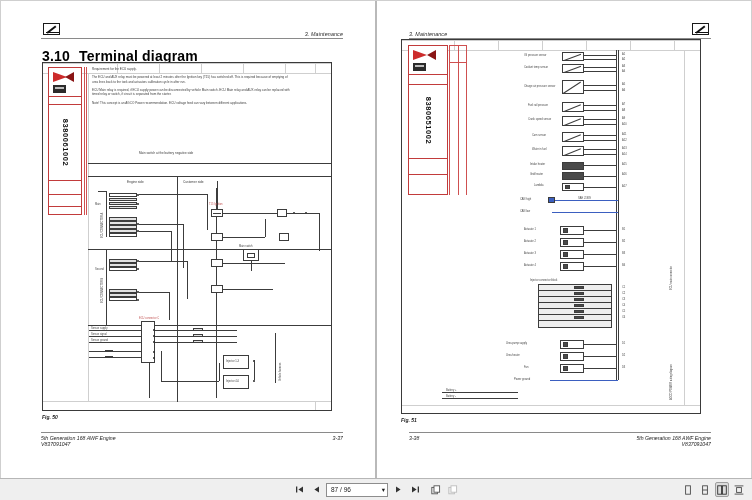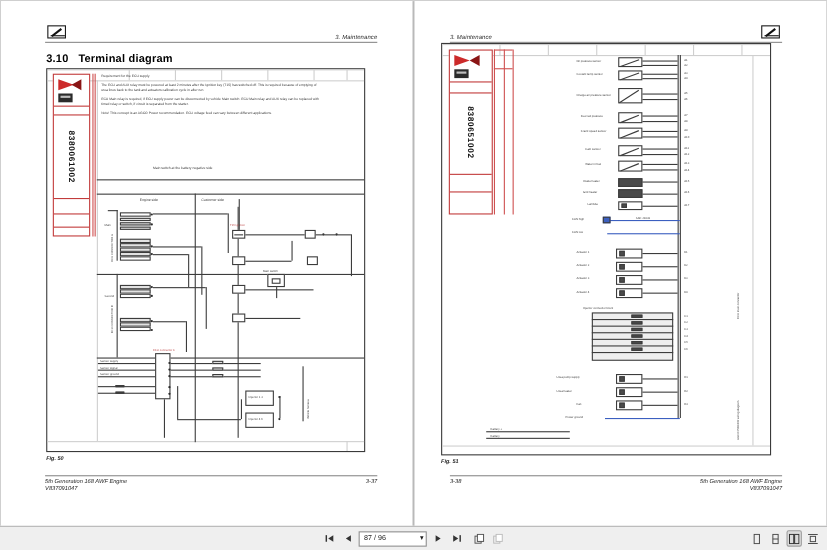--- a/index.html
+++ b/index.html
@@ -50,21 +50,21 @@
     transform: rotate(-38deg); transform-origin: left center;
   }
   .logo-mark::before {
     content: ""; position: absolute; left: 2px; bottom: 1.5px;
     width: 13px; height: 1px; background: #111;
   }
 
   
   .sec-title {
     position: absolute; left: 41px; top: 47px;
-    font-size: 10px; font-weight: bold; color: #000;
+    font-size: 14px; font-weight: bold; color: #000;
     letter-spacing: .2px;
   }
   .sec-title .num { margin-right: 9px; }
 
   
   .draw-frame {
     position: absolute; background: #fff;
     border: 1px solid #3a3a3a; overflow: hidden;
   }
   .left  .draw-frame { left: 41px; top: 61px; width: 290px; height: 349px; }

